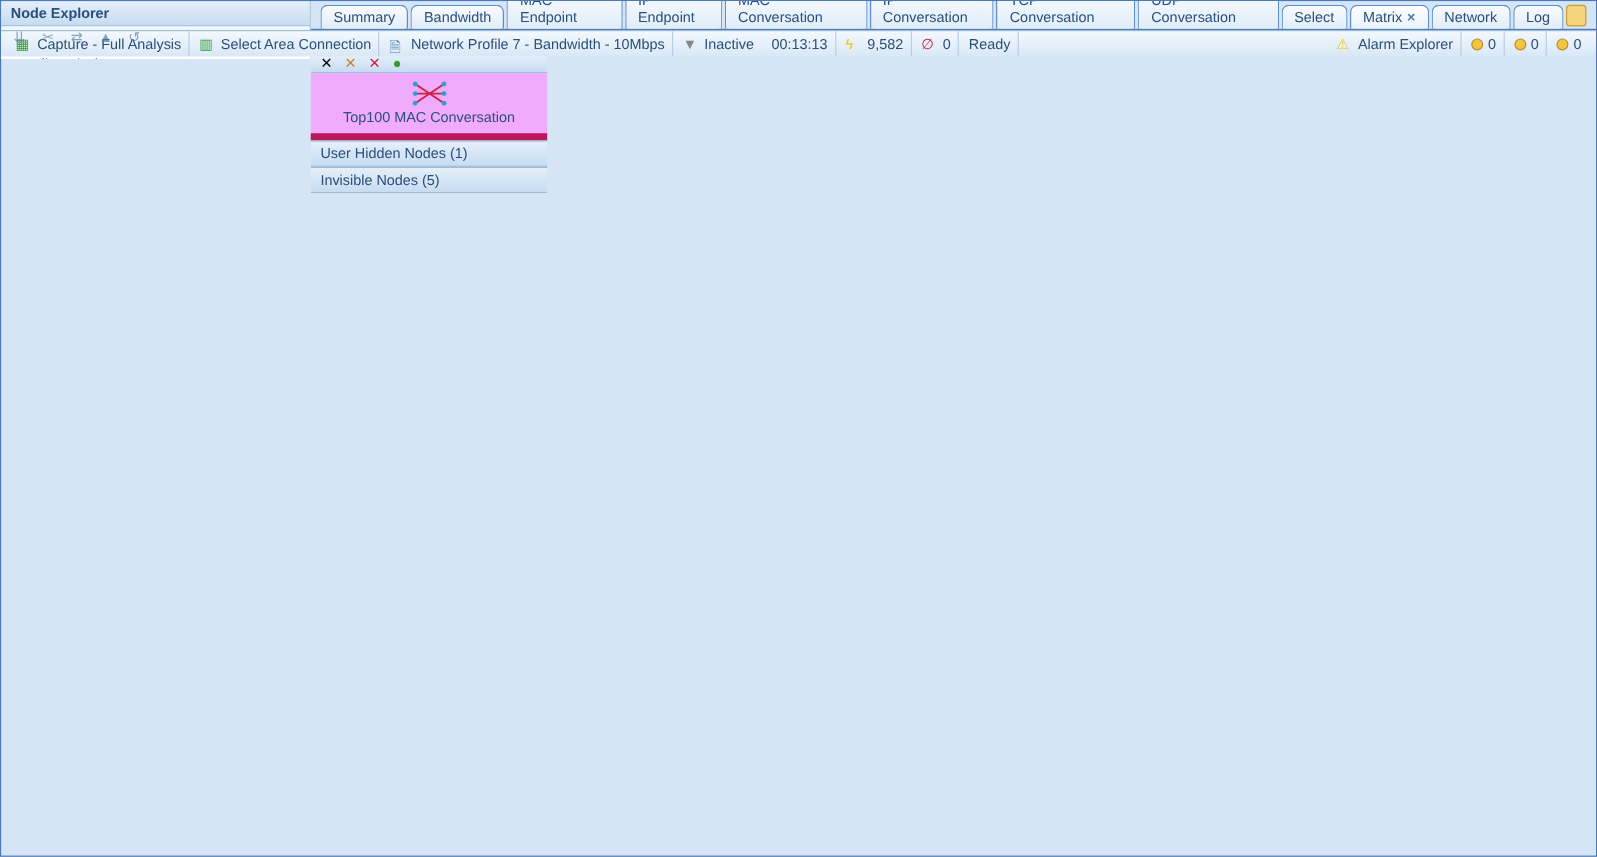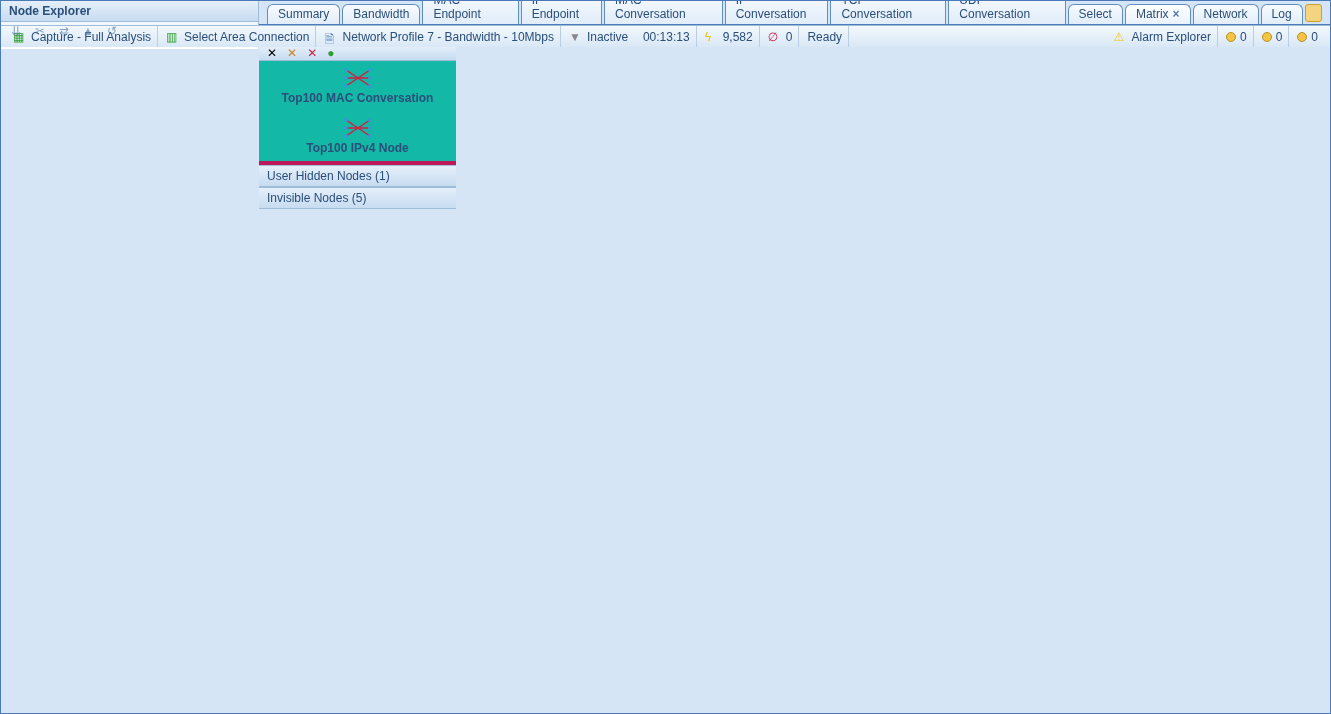--- a/index.html
+++ b/index.html
@@ -17,21 +17,21 @@
 .tab { padding: 2px 10px 3px; background: linear-gradient(#f8fbfe,#e1edf9); border:1px solid #5f8fc3; border-bottom:none; border-radius: 6px 6px 0 0; margin-right: 2px; color:#2a4f7a; cursor:default; position:relative;}
 .tab.active { background: linear-gradient(#fff,#e9f2fb); z-index:2; }
 .tab .close { margin-left: 4px; color:#4f7ba8; font-weight:bold;}
 .tabbar-right-icon { margin-left:auto; margin-right:8px; width:18px; height:18px; background:#f5d480; border:1px solid #c8a030; border-radius:3px; align-self:center;}
 .matrix-toolbar { height: 28px; background: linear-gradient(#f3f8fd,#d9e8f6); border-bottom:1px solid #9fbdd8; display:flex; align-items:center; padding: 0 8px; gap:8px;}
 .tb-btn { display:flex; align-items:center; gap:4px; padding: 2px 6px; border:1px solid transparent; border-radius:3px; color:#2a4f7a; cursor:default;}
 .tb-sep { width:1px; height:18px; background:#9fbdd8;}
 .content-row { flex:1; display:flex; min-height:0;}
 .matrix-list { width: 198px; display:flex; flex-direction:column; border-right:1px solid #9fbdd8; background:#f5f7fa;}
 .matrix-icons { height:26px; background:linear-gradient(#e5effa,#c7dcf1); display:flex; align-items:center; gap:10px; padding:0 8px; border-bottom:1px solid #9fbdd8;}
-.matrix-items { flex:0 0 auto; background:#14b8a6; border-bottom:4px solid #be185d;font-weight:bold;}
+.matrix-items { flex:0 0 auto; background:#f0abfc; border-bottom:6px solid #be185d;}
 .matrix-item { text-align:center; padding: 4px 0 6px; color:#2a4f7a; cursor:default;}
 .matrix-item.selected { background: linear-gradient(#ffe6a8,#ffba3a); border-top:1px solid #e6a436; border-bottom:1px solid #e6a436;}
 .matrix-thumb { width:30px; height:22px; margin: 2px auto 2px; display:block;}
 .hidden-panel { background:linear-gradient(#e5effa,#c7dcf1); border-top:1px solid #9fbdd8; border-bottom:1px solid #9fbdd8; padding:3px 8px; color:#2a4f7a;}
 .hidden-body { flex:1; background:#fff;}
 .diagram { flex:1; background:#00001b; position:relative; overflow:hidden;}
 .status-bar { height: 22px; background: linear-gradient(#f3f8fd,#d9e8f6); border-top:1px solid #9fbdd8; display:flex; align-items:center; padding:0 6px; gap:2px;}
 .status-seg { display:flex; align-items:center; gap:4px; padding: 0 6px; border-right:1px solid #b9cee3; color:#2a4f7a; height:100%;}
 .status-seg:last-child{border-right:none;}
 .status-icon { width:14px; height:14px; display:inline-block;}
@@ -112,34 +112,20 @@
                 <line x1="3" y1="11" x2="27" y2="11" stroke="#d02040" stroke-width="1.5"></line>
                 <circle cx="3" cy="3" r="2" fill="#2e9ed4"></circle>
                 <circle cx="27" cy="3" r="2" fill="#2e9ed4"></circle>
                 <circle cx="3" cy="11" r="2" fill="#2e9ed4"></circle>
                 <circle cx="27" cy="11" r="2" fill="#2e9ed4"></circle>
                 <circle cx="3" cy="19" r="2" fill="#2e9ed4"></circle>
                 <circle cx="27" cy="19" r="2" fill="#2e9ed4"></circle>
               </svg>
               <div>Top100 MAC Conversation</div>
             </div>
-            <div class="matrix-item">
-              <svg class="matrix-thumb" viewBox="0 0 30 22">
-                <line x1="3" y1="3" x2="27" y2="19" stroke="#d02040" stroke-width="1.5"></line>
-                <line x1="3" y1="19" x2="27" y2="3" stroke="#d02040" stroke-width="1.5"></line>
-                <line x1="3" y1="11" x2="27" y2="11" stroke="#d02040" stroke-width="1.5"></line>
-                <circle cx="3" cy="3" r="2" fill="#2e9ed4"></circle>
-                <circle cx="27" cy="3" r="2" fill="#2e9ed4"></circle>
-                <circle cx="3" cy="11" r="2" fill="#2e9ed4"></circle>
-                <circle cx="27" cy="11" r="2" fill="#2e9ed4"></circle>
-                <circle cx="3" cy="19" r="2" fill="#2e9ed4"></circle>
-                <circle cx="27" cy="19" r="2" fill="#2e9ed4"></circle>
-              </svg>
-              <div>Top100 IPv4 Node</div>
-            </div>
           </div>
         <div class="hidden-panel">User Hidden Nodes (1)</div>
         <div class="hidden-body"></div>
         <div class="hidden-panel">Invisible Nodes (5)</div>
         <div class="hidden-body"></div>
       </div>
       <div class="diagram">
         
         
       </div>

